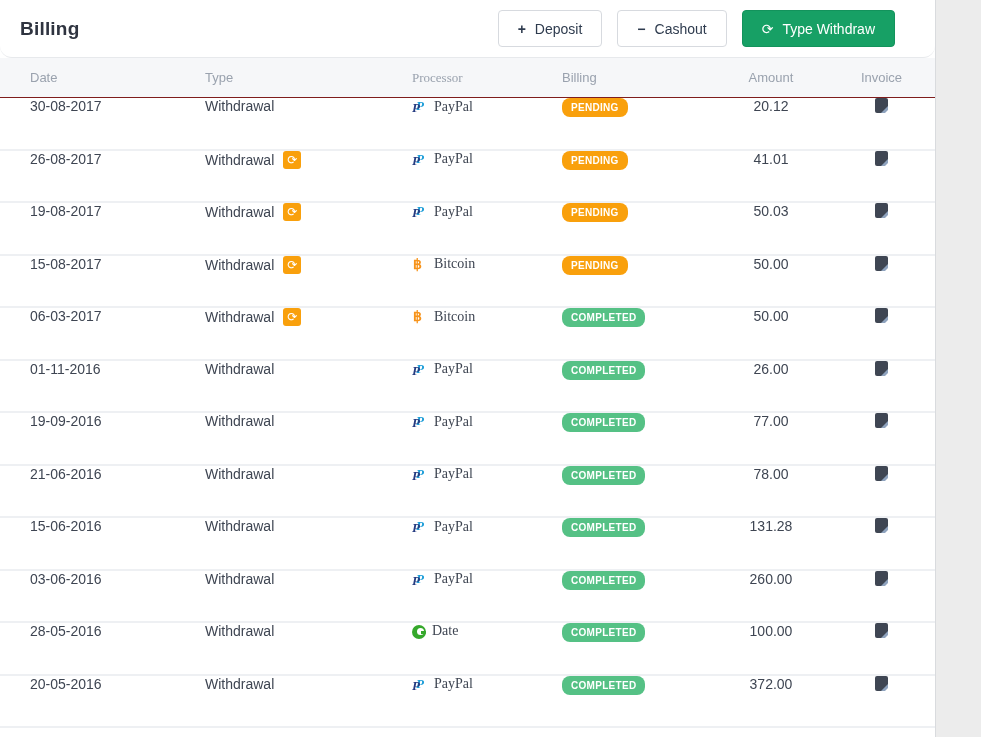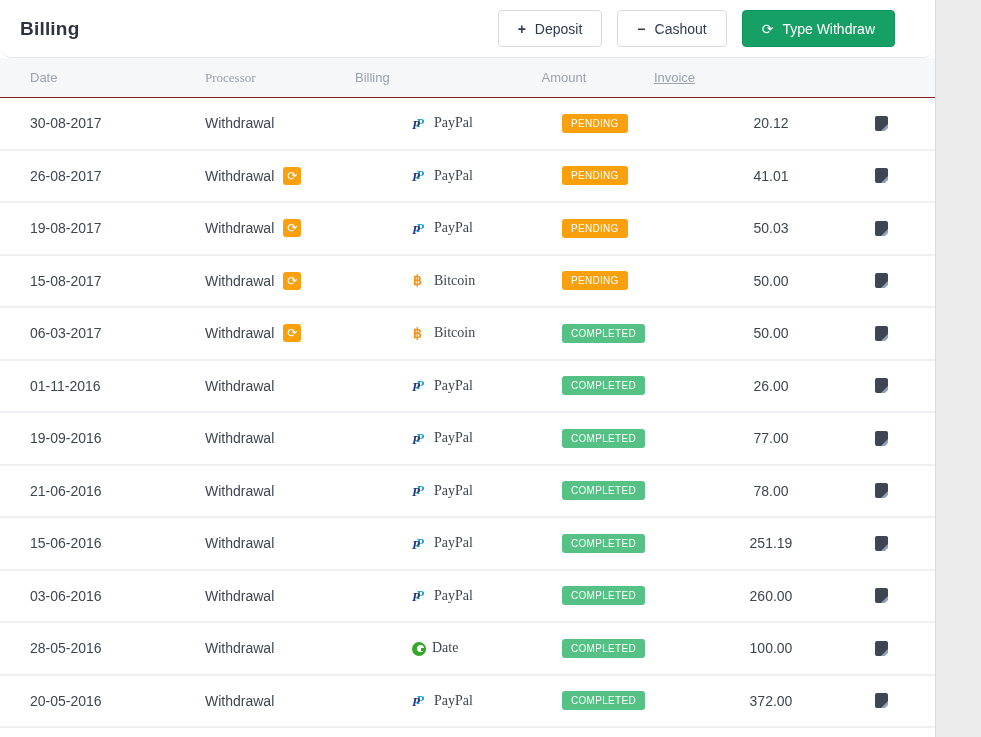--- a/index.html
+++ b/index.html
@@ -15,31 +15,31 @@
   .titlebar { height:58px; display:flex; align-items:center; justify-content:space-between; padding:0 40px 0 20px; border-bottom:1px solid #e7e9ec;border-radius:12px; }
   .page-title { font-size:19px; font-weight:700; color:#2f3440; letter-spacing:0.2px; }
   .toolbar { display:flex; gap:15px; }
   .btn { display:inline-flex; align-items:center; gap:9px; height:37px; padding:0 19px; background:#fff; border:1px solid #d7dadf; border-radius:4px; font-size:14px; color:#2e3b4e; cursor:pointer; font-family:inherit; }
   .btn .ico { font-weight:700; font-size:14px; line-height:1; }
   .btn-green { background:#17a065; border-color:#13935c; color:#fff; }
   .btn-green .ico { font-weight:400; }
 
   
   .thead { display:flex; height:40px; align-items:center; background:#f6f7f9; border-bottom:1px solid #7f1d1d; color:#9aa2ae; font-size:13px; }
-  .tr { display:flex; height:52.5px; align-items:center; border-bottom:2px solid #eef0f3; font-size:14px; color:#3e4552; background:#fff; }
+  .tr { display:flex; height:52.5px; align-items:flex-start; border-bottom:2px solid #eef0f3; font-size:14px; color:#3e4552; background:#fff; }
   .td, .th { display:flex; align-items:center; }
   .col-date    { width:175px; padding-left:30px; }
   .col-type    { width:207px; padding-left:30px; }
   .col-proc    { width:170px; padding-left:30px;font-family:Liberation Serif, serif; }
   .col-status  { width:150px; padding-left:10px; }
   .col-amount  { width:138px; justify-content:center; }
-  .col-invoice { width:95px;  justify-content:center; padding-right:12px;text-decoration:underline; }
-
-  
-  .badge { display:inline-block; padding:5px 9px 4px; border-radius:3px; color:#fff; font-size:10px; font-weight:400; letter-spacing:0.3px; line-height:1; }
+  .col-invoice { width:95px;  justify-content:center; padding-right:12px; }
+
+  
+  .badge { display:inline-block; padding:5px 9px 4px; border-radius:8px; color:#fff; font-size:10px; font-weight:700; letter-spacing:0.3px; line-height:1; }
 
   
   .refresh-badge { display:inline-flex; width:18px; height:18px; margin-left:9px; border-radius:3px; color:#fff; font-size:12px; align-items:center; justify-content:center; line-height:1; }
 
   
   .proc-icon { position:relative; display:inline-block; width:16px; height:17px; margin-right:6px; flex:0 0 auto; }
   .pi-paypal::before { content:"P"; position:absolute; left:4px; top:0; font-size:13px; font-weight:800; font-style:italic; color:#179bd7; }
   .pi-paypal::after  { content:"P"; position:absolute; left:0;  top:2px; font-size:13px; font-weight:800; font-style:italic; color:#253b80; }
   .pi-bitcoin::before { content:"฿"; position:absolute; left:1px; top:0px; font-size:14px; font-weight:700; color:#f7931a; }
   .pi-payza { width:14px; height:14px; margin-top:1px; border-radius:50%; background:#35a82b; overflow:hidden; }
@@ -70,20 +70,21 @@
         </button>
         <button class="btn btn-green" style="background: rgb(23, 160, 101);">
           <span class="ico">⟳</span>
           <span>Type Withdraw</span>
         </button>
       </div>
     </div>
 
     <div class="thead">
       <div class="th col-date">Date</div>
+      <div class="th col-type">Type</div>
       <div class="th col-proc">Processor</div>
       <div class="th col-status">Billing</div>
       <div class="th col-amount">Amount</div>
       <div class="th col-invoice">Invoice</div>
     </div>
 
     <div>
         <div class="tr">
     <div class="td col-date">
       <span>30-08-2017</span>
@@ -269,21 +270,21 @@
 
     </div>
     <div class="td col-proc">
       <span class="proc-icon pi-paypal"></span>
       <span>PayPal</span>
     </div>
     <div class="td col-status">
       <span class="badge" style="background: rgb(85, 193, 133);">COMPLETED</span>
     </div>
     <div class="td col-amount">
-      <span>251.19</span>
+      <span>131.28</span>
     </div>
     <div class="td col-invoice">
       <span class="invoice-icon"></span>
     </div>
   </div>
         <div class="tr">
     <div class="td col-date">
       <span>03-06-2016</span>
     </div>
     <div class="td col-type">

